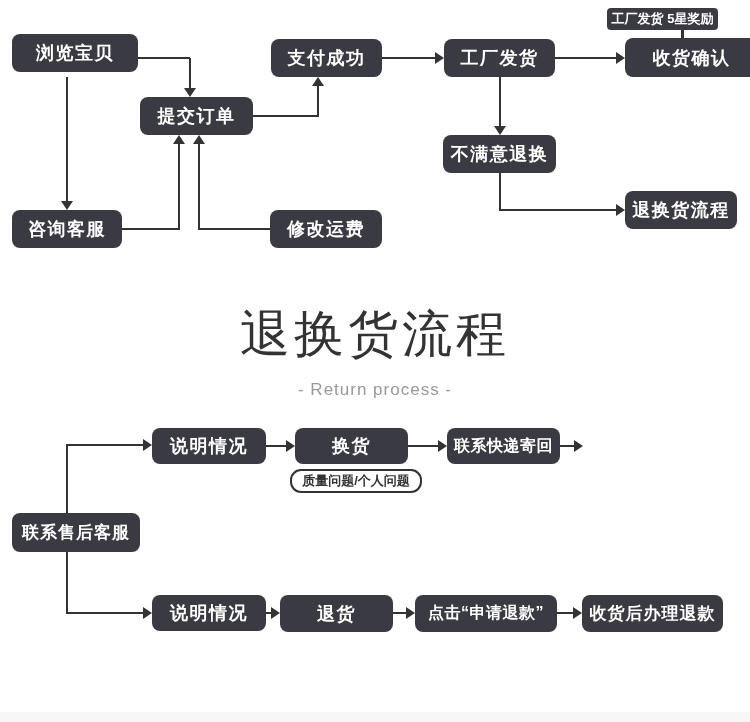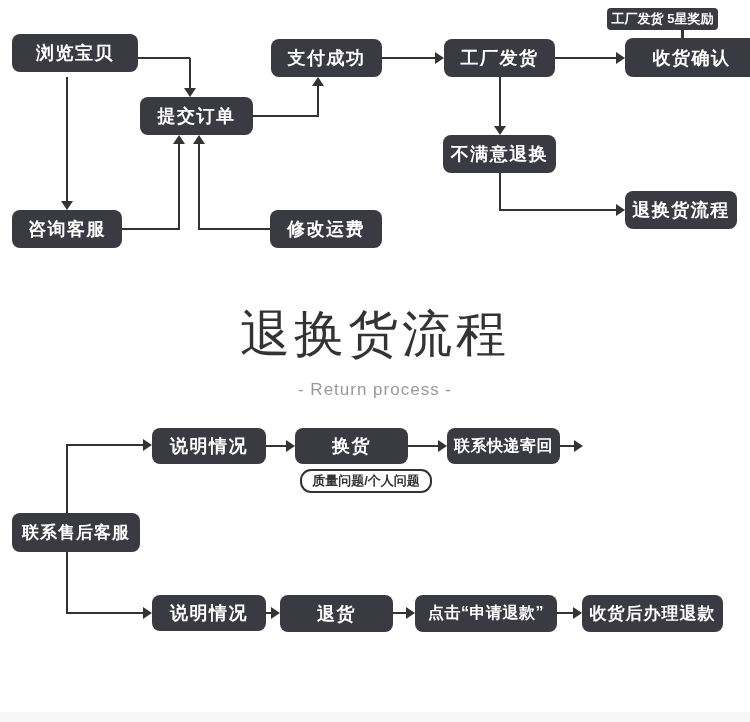--- a/index.html
+++ b/index.html
@@ -95,21 +95,21 @@
   <div class="line" style="left:499px;top:209px;width:117px;height:2px;"></div>
   <div class="ah ah-r" style="left:616px;top:204px;"></div>
 
   <div class="big-title" style="top:308px;">退换货流程</div>
   <div class="sub-title">- Return process -</div>
 
   <div class="node fs17" style="left:12px;top:513px;width:128px;height:39px;">联系售后客服</div>
 
   <div class="node" style="left:152px;top:428px;width:114px;height:36px;">说明情况</div>
   <div class="node" style="left:295px;top:428px;width:113px;height:36px;">换货</div>
-  <div class="note" style="left:300px;top:469px;width:128px;height:20px;font-size:13px;border-radius:11px;">质量问题/个人问题</div>
+  <div class="note" style="left:290px;top:469px;width:128px;height:20px;font-size:13px;border-radius:11px;">质量问题/个人问题</div>
   <div class="node fs16" style="left:447px;top:428px;width:113px;height:36px;">联系快递寄回</div>
 
   <div class="node" style="left:152px;top:595px;width:114px;height:36px;">说明情况</div>
   <div class="node" style="left:280px;top:595px;width:113px;height:37px;">退货</div>
   <div class="node fs16" style="left:415px;top:595px;width:142px;height:37px;">点击“申请退款”</div>
   <div class="node fs17" style="left:582px;top:595px;width:141px;height:37px;">收货后办理退款</div>
 
 
   <div class="line" style="left:66px;top:444px;width:2px;height:169px;"></div>
   <div class="line" style="left:66px;top:444px;width:77px;height:2px;"></div>

